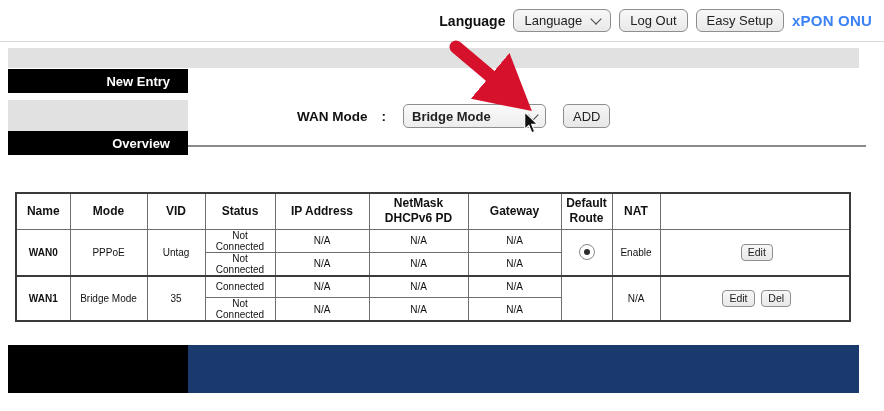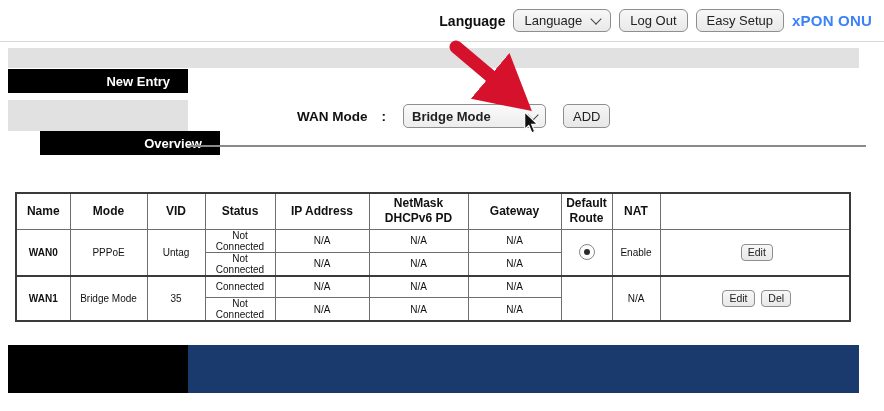--- a/index.html
+++ b/index.html
@@ -84,21 +84,21 @@
       <span class="brand">xPON ONU</span>
     </div>
   </div>
 
   <div class="gray-strip"></div>
 
   <div class="side-item" style="top:69px;">
     <span>New Entry</span>
   </div>
   <div class="side-gap"></div>
-  <div class="side-item" style="top:131px;margin-left:32px;">
+  <div class="side-item" style="top:131px;">
     <span>Overview</span>
   </div>
   <div class="overview-line"></div>
 
   <div class="wan-row">
     <span class="wan-label">WAN Mode</span>
     <span class="wan-colon">:</span>
     <div class="mode-select">
       <span>Bridge Mode</span>
       <span class="chev"></span>

